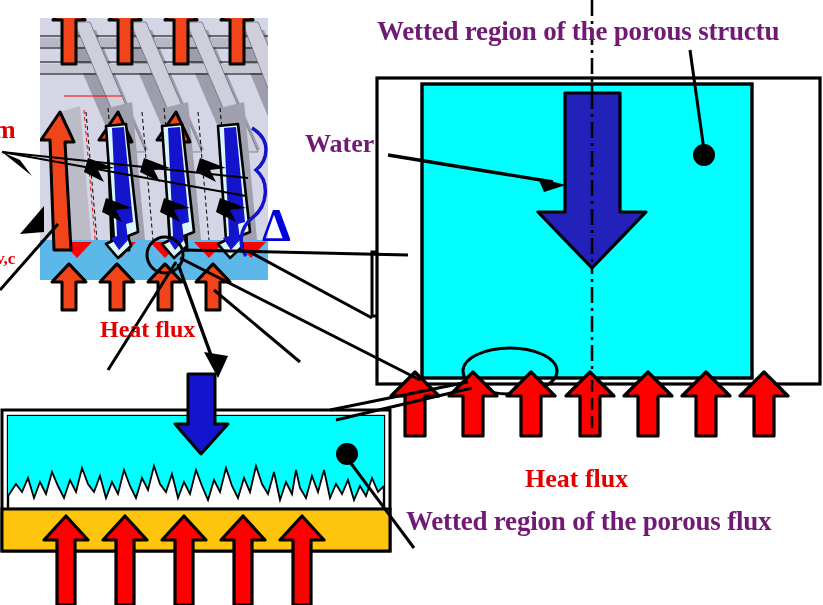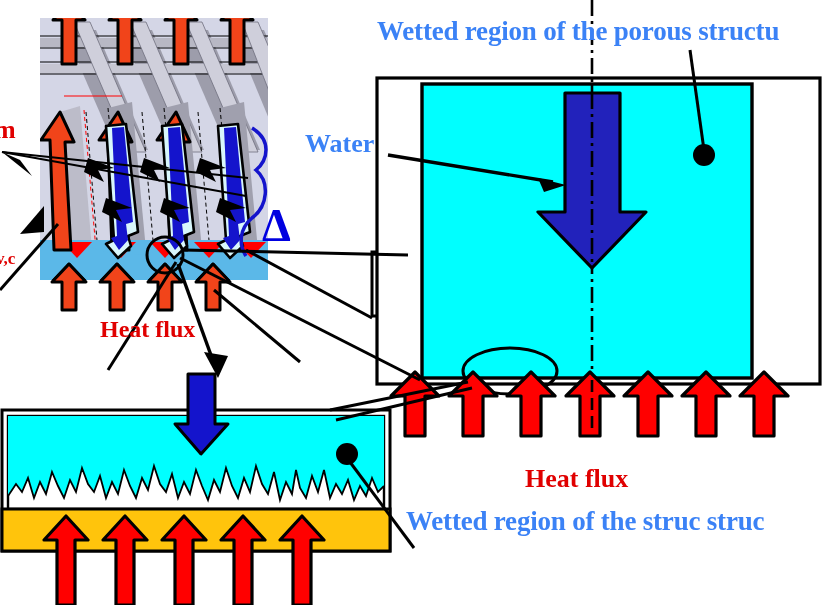--- a/index.html
+++ b/index.html
@@ -24,21 +24,21 @@
     width: 823px;
     height: 605px;
   }
   .lbl {
     position: absolute;
     white-space: pre;
     font-weight: bold;
     font-family: "Liberation Serif", "DejaVu Serif", serif;
     line-height: 1;
   }
-  .lbl-blue { color: #3b82f6; }
+  .lbl-blue { color: #701a75; }
   .lbl-red  { color: #e00000; }
 
   #title-wetted {
     left: 377px;
     top: 18px;
     font-size: 27px;
     letter-spacing: -0.2px;
   }
   #label-water {
     left: 305px;
@@ -314,21 +314,21 @@
   </svg>
 
   <div class="lbl lbl-blue" id="title-wetted">Wetted region of the porous structu</div>
 
   <div class="lbl lbl-blue" id="label-water">Water</div>
 
   <div class="lbl lbl-red" id="label-heatflux-top">Heat flux</div>
 
   <div class="lbl lbl-red" id="label-heatflux-main">Heat flux</div>
 
-  <div class="lbl lbl-blue" id="label-wetted-bottom">Wetted region of the struc struc</div>
+  <div class="lbl lbl-blue" id="label-wetted-bottom">Wetted region of the porous flux</div>
 
   <div class="lbl lbl-red" id="label-steam-frag">m</div>
 
   <div class="lbl lbl-red" id="label-vc-frag">v,c</div>
 
   <div class="lbl" id="label-delta">Δ</div>
 
 </div>
 
 </body></html>

